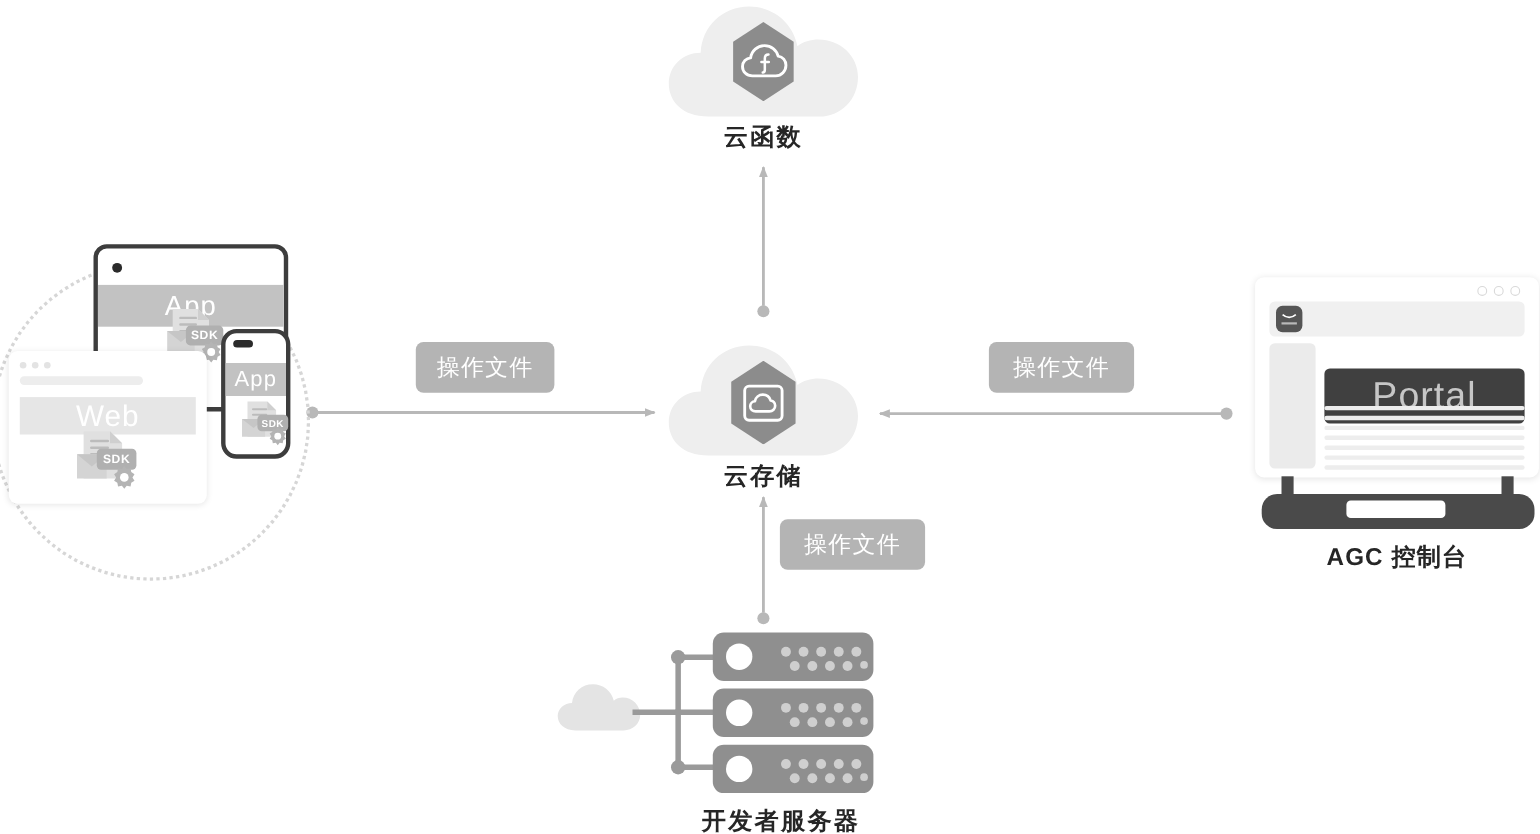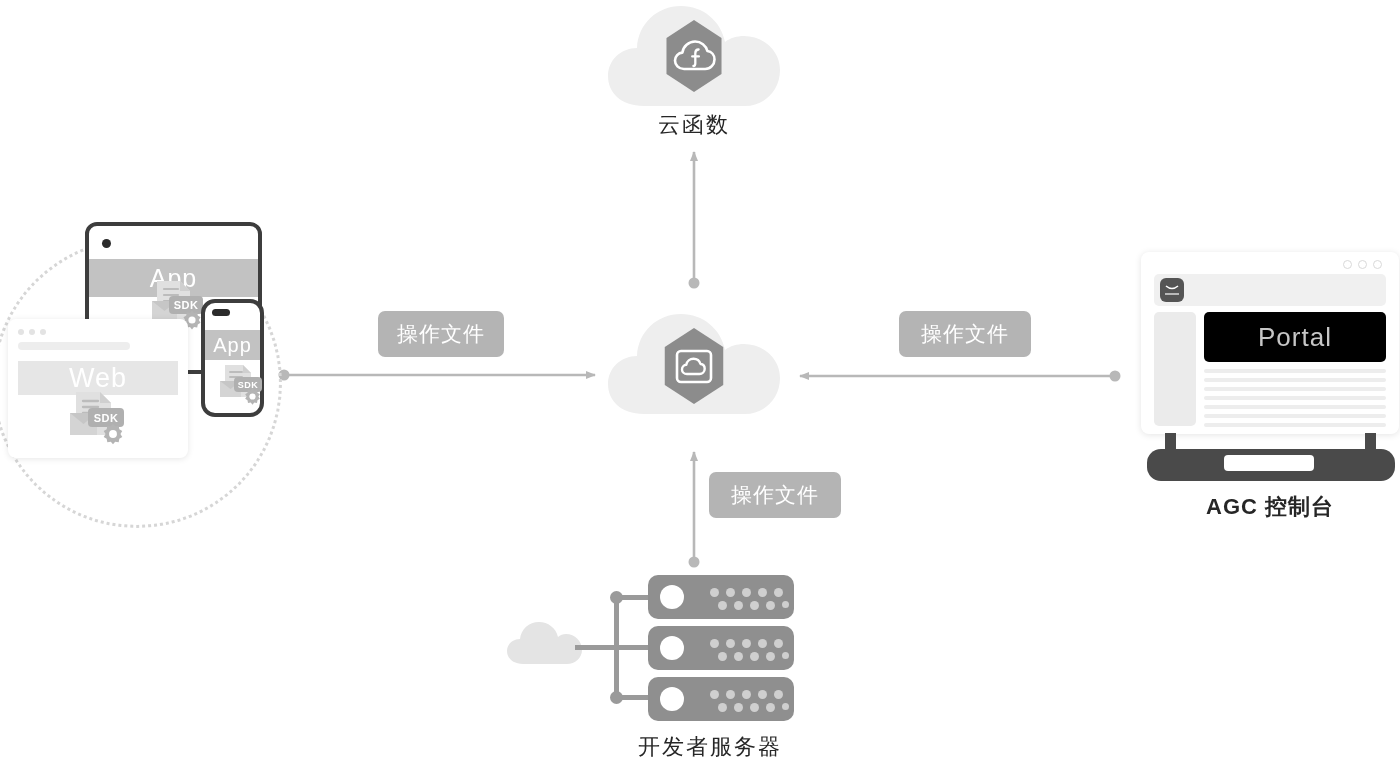--- a/index.html
+++ b/index.html
@@ -44,21 +44,21 @@
     box-sizing: border-box;
     padding: 0 16px;
     white-space: nowrap;
   }
 
   
   .node-caption {
     position: absolute;
     color: #262626;
     font-size: 22px;
-    font-weight: normal;
+    font-weight: bold;
     letter-spacing: 2px;
     text-align: center;
     white-space: nowrap;
   }
   .node-caption.latin {
     font-weight: bold;
     letter-spacing: 1px;
   }
 
   
@@ -186,28 +186,29 @@
     border-radius: 6px;
     overflow: hidden;
   }
   .mon-side {
     position: absolute;
     background: #ebebeb;
     border-radius: 5px;
   }
   .mon-portal {
     position: absolute;
-    background: #000000;
+    background: #404040;
     border-radius: 5px;
     color: #c6c6c6;
     display: flex;
     align-items: center;
     justify-content: center;
-    font-size: 26px;
+    font-size: 34px;
     letter-spacing: 1px;
+    margin-top: 23px;
   }
   .mon-line {
     position: absolute;
     background: #ededed;
     height: 4px;
     border-radius: 2px;
   }
   .laptop-base {
     position: absolute;
     background: #4a4a4a;
@@ -309,20 +310,21 @@
                C176,88 161,104 141,104 Z" fill="#eeeeee"></path>
     </svg>
   </div>
   <div class="hex" style="left:660px; top:328px; width:68px; height:76px;"></div>
   <svg class="abs" style="left:674px; top:348px;" width="40" height="37" viewBox="0 0 40 37">
     <rect x="3" y="3" width="34" height="31" rx="4" ry="4" fill="none" stroke="#ffffff" stroke-width="2.6"></rect>
     <path d="M13,26 C10.2,26 8,24 8,21.4 C8,19 9.9,17 12.3,16.8
              C12.9,13.3 15.9,10.8 19.5,10.8 C22.8,10.8 25.6,13 26.5,16
              C28.9,16.3 30.7,18.3 30.7,20.8 C30.7,23.7 28.4,26 25.5,26 Z" fill="none" stroke="#ffffff" stroke-width="2.4" stroke-linejoin="round"></path>
   </svg>
+  <div class="node-caption" style="left:594px; top:418px; width:200px;">云存储</div>
 
   <div class="edge-label" style="left:378px; top:311px; width:126px;">操作文件</div>
 
 
   <div class="edge-label" style="left:899px; top:311px; width:132px;">操作文件</div>
 
   <div class="edge-label" style="left:709px; top:472px; width:132px;">操作文件</div>
 
   <div>
 

